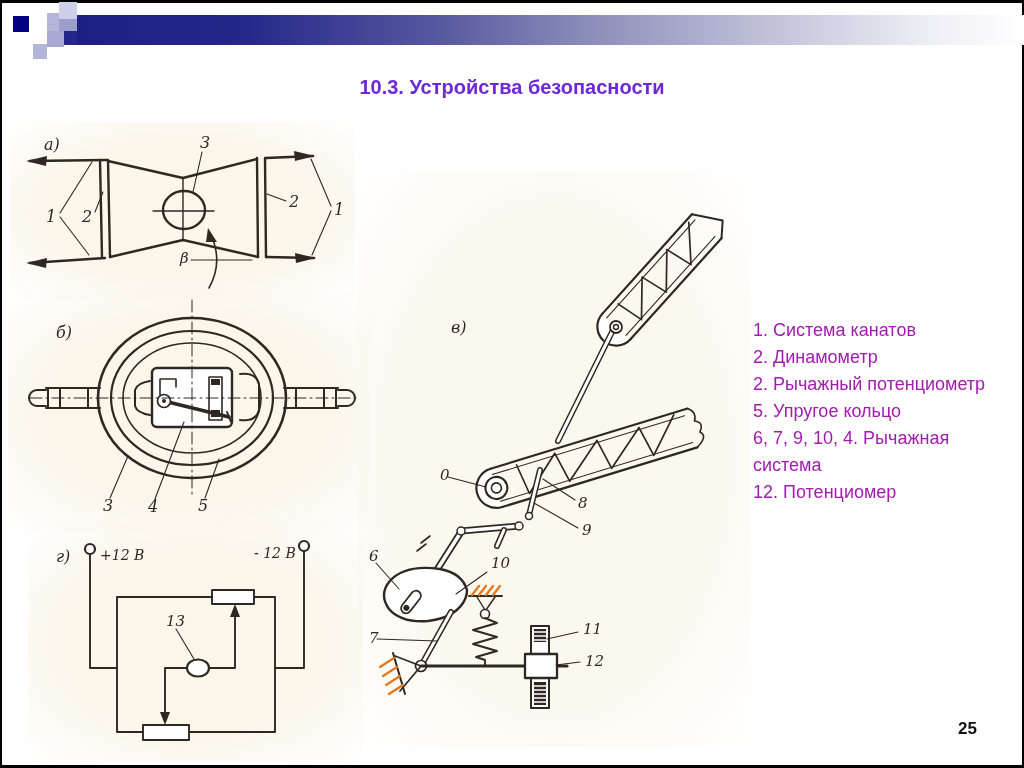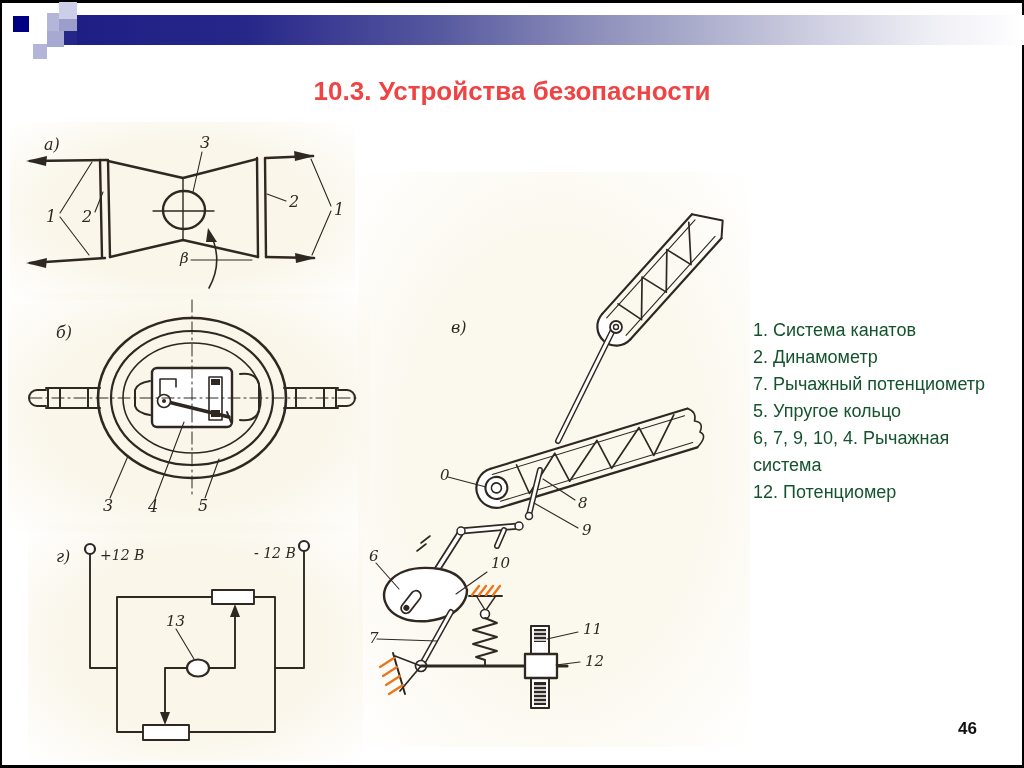--- a/index.html
+++ b/index.html
@@ -21,25 +21,25 @@
   .sq{position:absolute;}
   .sq.navy{left:13px;top:16px;width:16px;height:16px;background:#000082;}
   .sq.l1{left:47px;top:13px;width:17px;height:18px;background:#b3b5d9;}
   .sq.l2{left:59px;top:2px;width:18px;height:17px;background:#cdcee8;}
   .sq.l3{left:59px;top:19px;width:18px;height:12px;background:#9b9dcb;}
   .sq.l4{left:47px;top:31px;width:17px;height:16px;background:#a7a9d2;}
   .sq.l5{left:33px;top:44px;width:14px;height:15px;background:#b3b5d9;}
 
   .title{
     position:absolute;left:0;right:0;top:76px;text-align:center;
-    font-size:26px;font-weight:bold;color:#ef4444;letter-spacing:0px;
+    font-size:20px;font-weight:bold;color:#6d28d9;letter-spacing:0px;
   }
   .legend{
     position:absolute;left:753px;top:317px;width:265px;
-    font-size:18px;line-height:27px;color:#14532d;
+    font-size:18px;line-height:27px;color:#a21caf;
   }
   .legend div{white-space:normal;}
   .pagenum{
     position:absolute;right:47px;top:719px;font-size:17px;font-weight:bold;color:#111;
   }
   
   .scan{position:absolute;pointer-events:none;}
   .scan.a{left:10px;top:122px;width:345px;height:178px;background:radial-gradient(ellipse at center,#faf6ea 55%,rgba(250,246,234,0) 100%);}
   .scan.b{left:8px;top:293px;width:362px;height:240px;background:radial-gradient(ellipse at center,#faf6ea 55%,rgba(250,246,234,0) 100%);}
   .scan.v{left:358px;top:172px;width:392px;height:575px;background:radial-gradient(ellipse at center,#fbf8ee 55%,rgba(251,248,238,0) 100%);}
@@ -330,19 +330,19 @@
       <text x="100" y="560" font-size="14">+12 В</text>
       <text x="254" y="558" font-size="14">- 12 В</text>
       <text x="166" y="626">13</text>
     </g>
   </g>
 </svg>
 
 <div class="legend">
   <div>1. Система канатов</div>
   <div>2. Динамометр</div>
-  <div>7. Рычажный потенциометр</div>
+  <div>2. Рычажный потенциометр</div>
   <div>5. Упругое кольцо</div>
   <div>6, 7, 9, 10, 4. Рычажная система</div>
   <div>12. Потенциомер</div>
 </div>
 
-<div class="pagenum">46</div>
+<div class="pagenum">25</div>
 
 </body></html>

